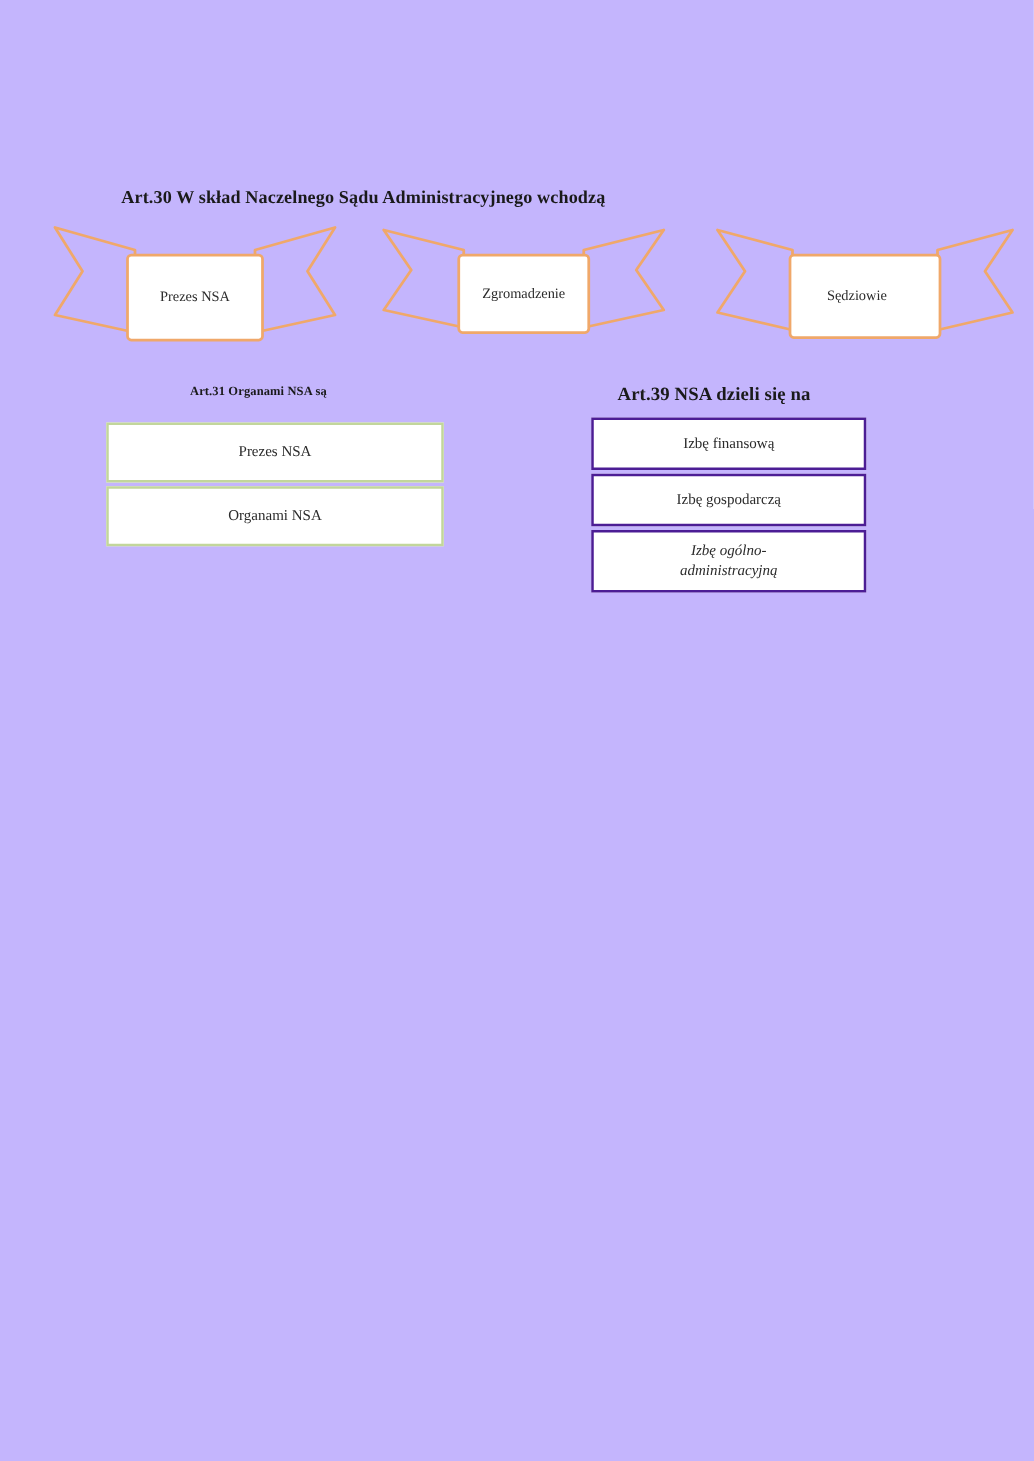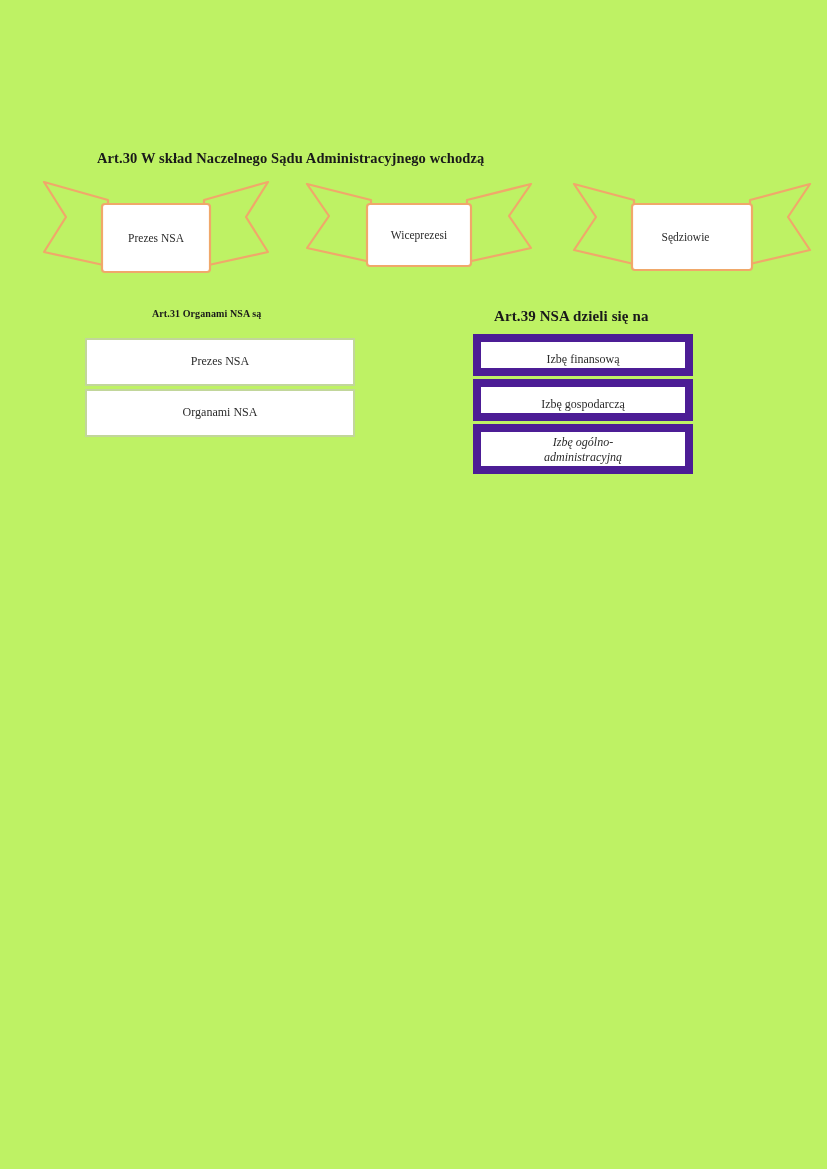--- a/index.html
+++ b/index.html
@@ -12,21 +12,21 @@
     width: 827px;
     height: 1169px;
     position: relative;
     font-family: "Liberation Serif", "DejaVu Serif", serif;
     overflow: hidden;
   }
 
   .page {
     position: absolute;
     inset: 0;
-    background: #bef264;
+    background: #c4b5fd;
   }
 
   
   .heading {
     position: absolute;
     font-weight: bold;
     color: #1a1a1a;
     letter-spacing: 0.1px;
     white-space: nowrap;
   }
@@ -111,23 +111,22 @@
   }
 
   .box:last-child { margin-bottom: 0; }
 
   .box-green {
     border: 2px solid #c2d69b;
     height: 48px;
   }
 
   .box-blue {
-    border: 8px solid #4c1d95;
+    border: 2px solid #4c1d95;
     height: 42px;
-    align-items: flex-end;
   }
 
   .box-blue.tall {
     height: 50px;
     font-style: italic;
   }
 
   .box-label {
     padding: 0 6px;
     white-space: pre-line;
@@ -157,21 +156,21 @@
     </div>
 
     <div class="ribbon" style="left:305px; width:228px; height:98px;">
       <svg width="228" height="98" viewBox="0 0 228 98" aria-hidden="true">
         <g fill="none" stroke="#f0a86a" stroke-width="2.2" stroke-linejoin="round" stroke-linecap="round">
           <path d="M2,6 L66,22 L66,84 L2,70 L24,38 Z"></path>
           <path d="M226,6 L162,22 L162,84 L226,70 L204,38 Z"></path>
           <rect x="62" y="26" width="104" height="62" rx="3" ry="3" fill="#ffffff"></rect>
         </g>
       </svg>
-      <div class="ribbon-label" style="left:62px; top:26px; width:104px; height:62px;">Wiceprezesi</div>
+      <div class="ribbon-label" style="left:62px; top:26px; width:104px; height:62px;">Zgromadzenie</div>
     </div>
 
     <div class="ribbon" style="left:572px; width:240px; height:98px;">
       <svg width="240" height="98" viewBox="0 0 240 98" aria-hidden="true">
         <g fill="none" stroke="#f0a86a" stroke-width="2.2" stroke-linejoin="round" stroke-linecap="round">
           <path d="M2,6 L62,22 L62,86 L2,72 L24,39 Z"></path>
           <path d="M238,6 L178,22 L178,86 L238,72 L216,39 Z"></path>
           <rect x="60" y="26" width="120" height="66" rx="3" ry="3" fill="#ffffff"></rect>
         </g>
       </svg>

